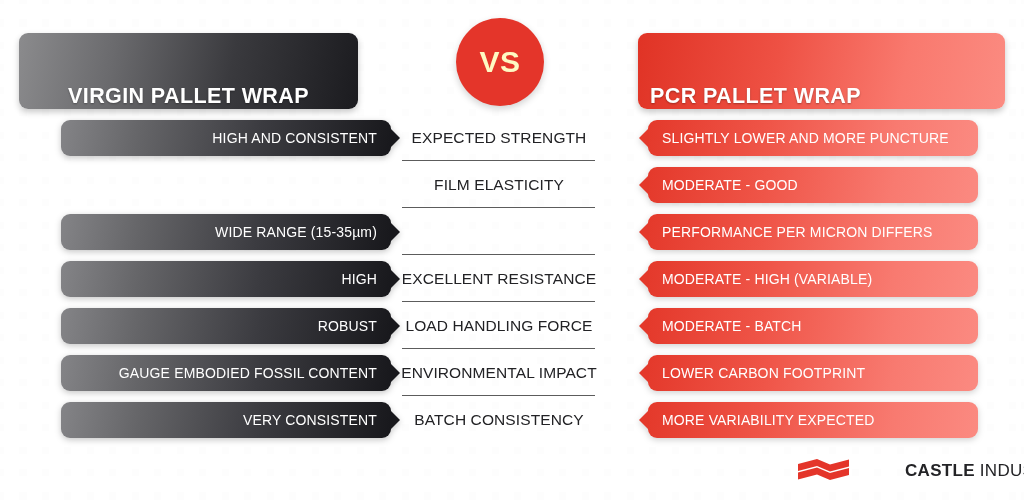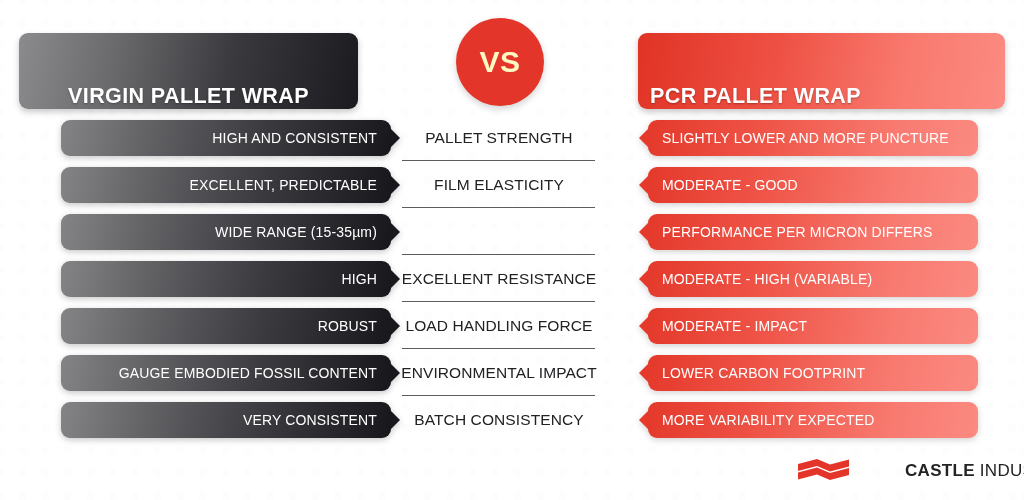--- a/index.html
+++ b/index.html
@@ -251,30 +251,27 @@
   <div class="header-bar" id="header-pcr">
     <span class="header-title">PCR PALLET WRAP</span>
   </div>
 
   <div id="rows-container">
       <div class="row" style="top: 120px;">
         <div class="pill-left">
           <span class="pill-label">HIGH AND CONSISTENT</span>
         </div>
         <div class="center-cell">
-          <span class="center-label">PALLET STRENGTH</span>
+          <span class="center-label">EXPECTED STRENGTH</span>
         </div>
         <div class="pill-right">
           <span class="pill-label">SLIGHTLY LOWER AND MORE PUNCTURE</span>
         </div>
       </div>
       <div class="row" style="top: 167px;">
-        <div class="pill-left">
-          <span class="pill-label">EXCELLENT, PREDICTABLE</span>
-        </div>
         <div class="center-cell">
           <span class="center-label">FILM ELASTICITY</span>
         </div>
         <div class="pill-right">
           <span class="pill-label">MODERATE - GOOD</span>
         </div>
       </div>
       <div class="center-rule" style="top: 160px;"></div>
       <div class="row" style="top: 214px;">
         <div class="pill-left">
@@ -298,21 +295,21 @@
       </div>
       <div class="center-rule" style="top: 254px;"></div>
       <div class="row" style="top: 308px;">
         <div class="pill-left">
           <span class="pill-label">ROBUST</span>
         </div>
         <div class="center-cell">
           <span class="center-label">LOAD HANDLING FORCE</span>
         </div>
         <div class="pill-right">
-          <span class="pill-label">MODERATE - IMPACT</span>
+          <span class="pill-label">MODERATE - BATCH</span>
         </div>
       </div>
       <div class="center-rule" style="top: 301px;"></div>
       <div class="row" style="top: 355px;">
         <div class="pill-left">
           <span class="pill-label">GAUGE EMBODIED FOSSIL CONTENT</span>
         </div>
         <div class="center-cell">
           <span class="center-label">ENVIRONMENTAL IMPACT</span>
         </div>

